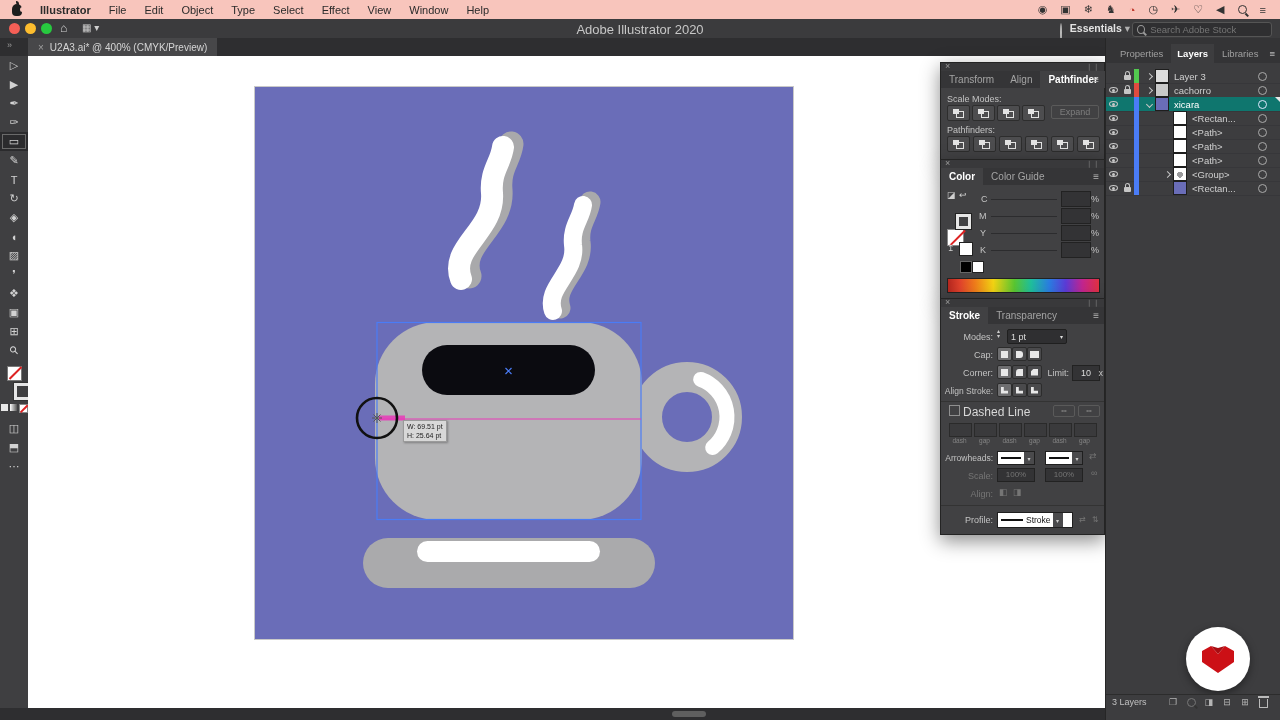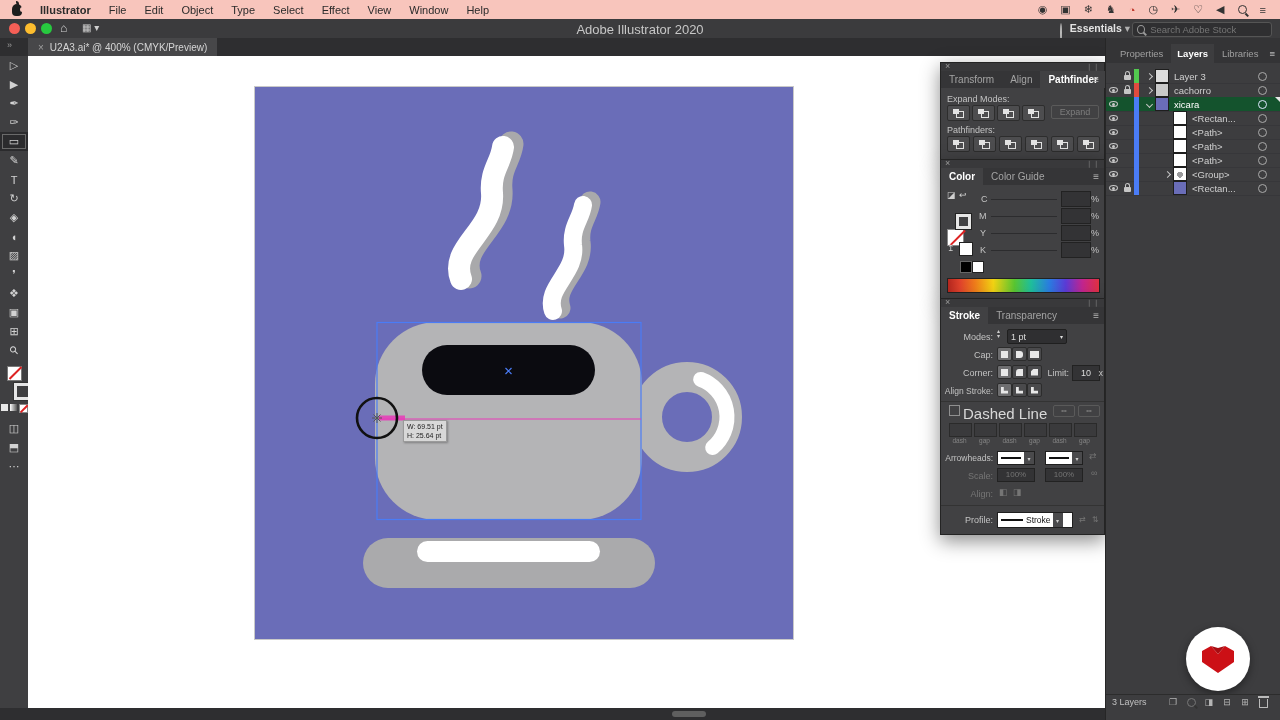--- a/index.html
+++ b/index.html
@@ -88,21 +88,21 @@
   .dashlbl{position:absolute;width:21px;text-align:center;font-size:6.5px;color:#858585;}
   .dim{color:#757575;}
   .chk{width:9px;height:9px;border:1px solid #8f8f8f;background:transparent;}
   
   #dock{left:1105px;top:38px;width:175px;height:682px;background:#3d3d3f;border-left:1px solid #262626;}
   #docktabs{height:25px;display:flex;align-items:flex-end;gap:2px;padding-left:8px;font-size:9.5px;color:#a0a0a0;position:relative;background:#343436;}
   #docktabs .tab{padding:4px 6px;}
   #docktabs .tab.on{background:#3d3d3f;color:#fff;font-weight:bold;}
   #docktabs .ham{position:absolute;right:6px;bottom:4px;color:#b5b5b5;}
   .lrow{position:absolute;left:0;width:175px;height:14px;display:flex;align-items:center;font-size:9.5px;color:#d0d0d0;border-bottom:1px solid #37373a;}
-  .lrow.sel{background:#14532d;color:#fff;}
+  .lrow.sel{background:#0f766e;color:#fff;}
   .cell{width:14px;display:flex;justify-content:center;align-items:center;flex:none;}
   .eye{width:9px;height:6px;border-radius:50%;box-shadow:inset 0 0 0 1.1px #c6c6c6;position:relative;}
   .eye::after{content:'';position:absolute;inset:1.5px 3px;background:#c6c6c6;border-radius:50%;}
   .lockic{width:7px;height:5px;background:#c6c6c6;border-radius:1px;position:relative;margin-top:3px;}
   .lockic::before{content:'';position:absolute;left:1px;top:-4px;width:3.5px;height:3.5px;border:1.2px solid #c6c6c6;border-bottom:none;border-radius:3px 3px 0 0;}
   .cbar{width:5px;height:14px;flex:none;margin-right:4px;}
   .chev{display:inline-block;width:4px;height:4px;border-right:1.3px solid #c6c6c6;border-bottom:1.3px solid #c6c6c6;transform:rotate(-45deg);}
   .chev.down{transform:rotate(45deg);}
   .thumb{width:12px;height:12px;background:#fff;border:1px solid #1e1e1e;flex:none;margin-right:5px;}
   .target{width:7px;height:7px;border:1px solid #aaa;border-radius:50%;flex:none;margin-left:auto;margin-right:14px;}
@@ -254,21 +254,21 @@
     <div class="pstrip">
         <span class="x">×</span>
         <span class="gr">❘❘</span>
       </div>
     <div class="ptabs">
       <span class="tab">Transform</span>
       <span class="tab">Align</span>
       <span class="tab on">Pathfinder</span>
       <span class="ham">≡</span>
     </div>
-    <div class="plabel abs" style="left:6px;top:31px">Expand Modes:</div>
+    <div class="plabel abs" style="left:6px;top:31px">Scale Modes:</div>
     <div class="pbtn" style="left:6px;top:42px">
         <span class="osq"></span>
       </div>
     <div class="pbtn" style="left:31px;top:42px">
         <span class="osq"></span>
       </div>
     <div class="pbtn" style="left:56px;top:42px">
         <span class="osq"></span>
       </div>
     <div class="pbtn" style="left:81px;top:42px">
@@ -389,21 +389,21 @@
     <div class="sbtn" style="left:71px;top:84px">
         <span class="capico" style="clip-path:polygon(0 0,40% 0,40% 60%,100% 60%,100% 100%,0 100%)"></span>
       </div>
     <div class="sbtn" style="left:86px;top:84px">
         <span class="capico" style="clip-path:polygon(0 0,40% 0,40% 60%,100% 60%,100% 100%,0 100%)"></span>
       </div>
 
     <div class="abs" style="left:0;top:102px;width:163px;height:1px;background:#333"></div>
 
     <span class="chk abs" style="left:8px;top:106px"></span>
-    <span class="abs" style="left:22px;top:106px;font-size:15px;color:#d8d8d8">Dashed Line</span>
+    <span class="abs" style="left:22px;top:106px;font-size:12px;color:#d8d8d8">Dashed Line</span>
     <div class="disbtn abs" style="left:112px;top:106px;width:20px;height:10px">╍</div>
     <div class="disbtn abs" style="left:137px;top:106px;width:20px;height:10px">╍</div>
 
     <div class="dashbox" style="left:8px;top:124px"></div>
     <div class="dashbox" style="left:33px;top:124px"></div>
     <div class="dashbox" style="left:58px;top:124px"></div>
     <div class="dashbox" style="left:83px;top:124px"></div>
     <div class="dashbox" style="left:108px;top:124px"></div>
     <div class="dashbox" style="left:133px;top:124px"></div>
     <span class="dashlbl" style="left:8px;top:138px">dash</span>

